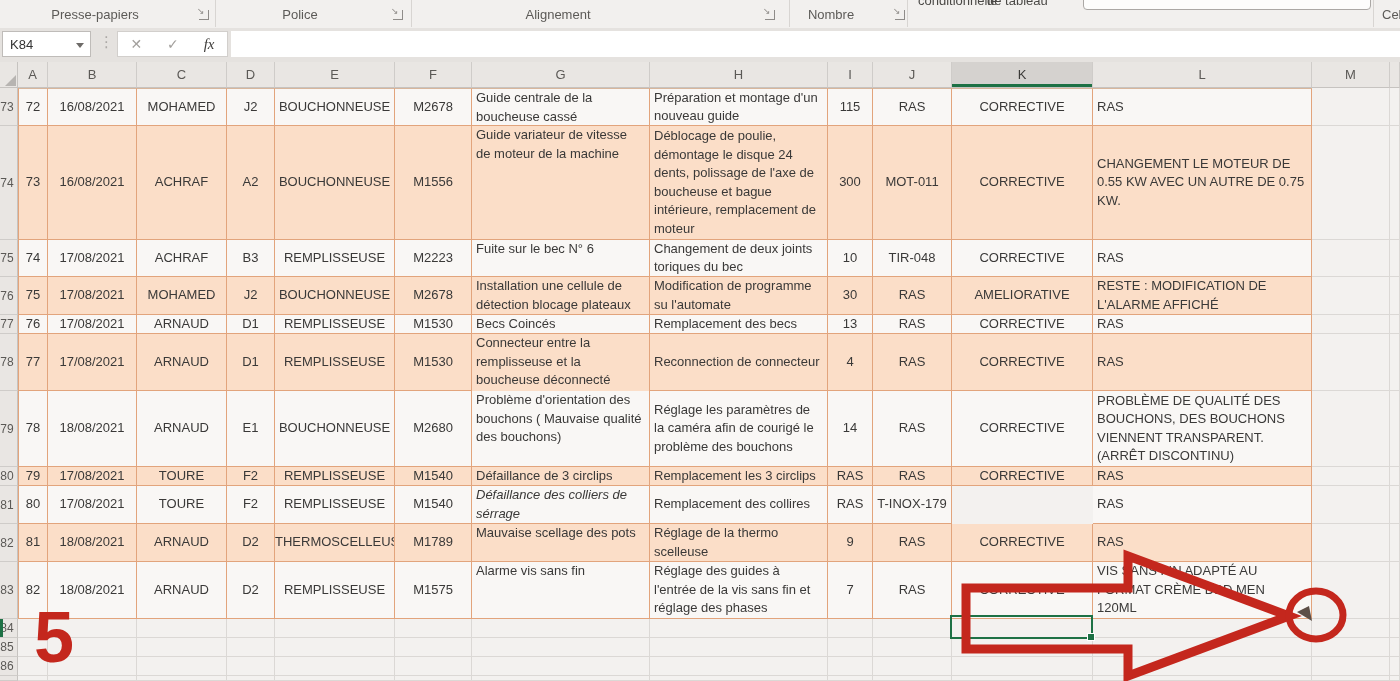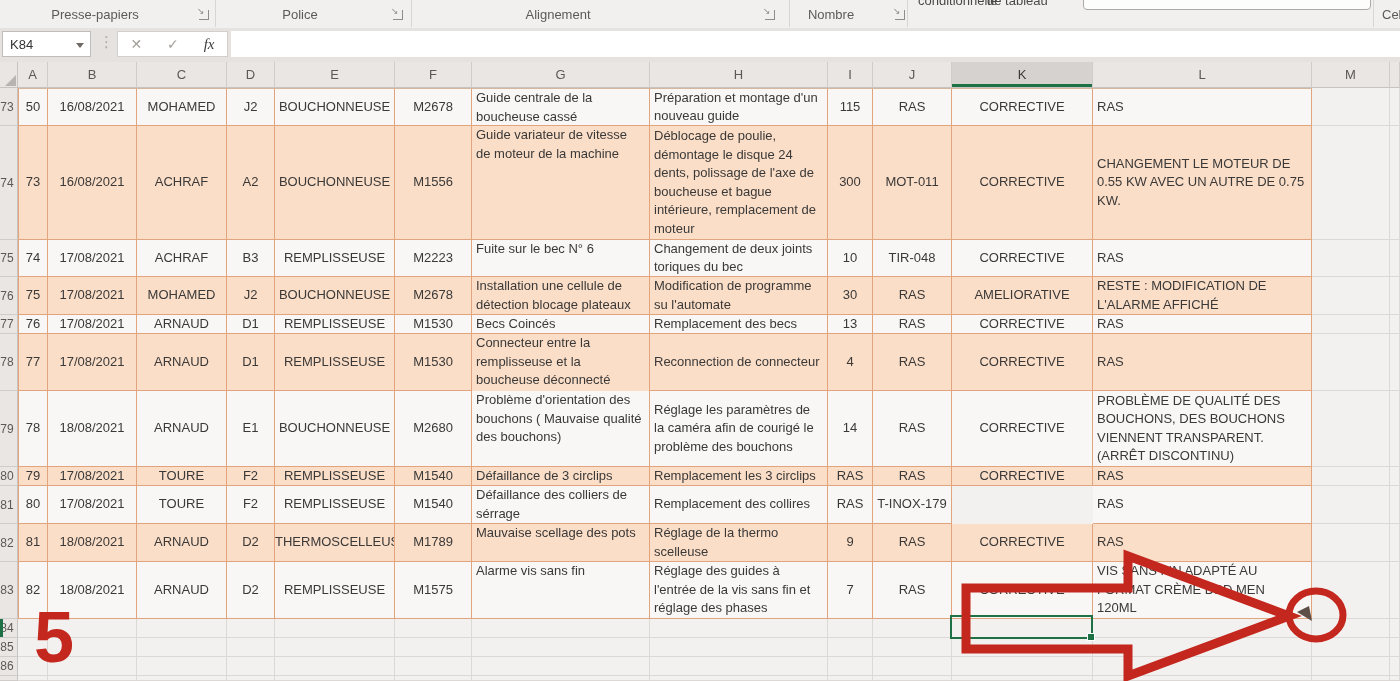--- a/index.html
+++ b/index.html
@@ -150,21 +150,21 @@
       <div class="colhead" style="left: 1312px; top: 0px; width: 78px; height: 26px;">
         <span>M</span>
       </div>
       <div class="colhead" style="left: 1390px; top: 0px; width: 10px; height: 26px;">
         <span></span>
       </div>
       <div class="rowhead" style="left: 0px; top: 26px; width: 18px; height: 38px;">
         <span>73</span>
       </div>
       <div class="cell ha-c va-m tb band-white tb-first tb-top" style="left: 18px; top: 26px; width: 30px; height: 38px;">
-        <span class="txt">50</span>
+        <span class="txt">72</span>
       </div>
       <div class="cell ha-c va-m tb band-white tb-top" style="left: 48px; top: 26px; width: 89px; height: 38px;">
         <span class="txt">16/08/2021</span>
       </div>
       <div class="cell ha-c va-m tb band-white tb-top" style="left: 137px; top: 26px; width: 90px; height: 38px;">
         <span class="txt">MOHAMED</span>
       </div>
       <div class="cell ha-c va-m tb band-white tb-top" style="left: 227px; top: 26px; width: 48px; height: 38px;">
         <span class="txt">J2</span>
       </div>
@@ -495,21 +495,21 @@
       </div>
       <div class="cell ha-c va-m tb band-white" style="left: 227px; top: 424px; width: 48px; height: 38px;">
         <span class="txt">F2</span>
       </div>
       <div class="cell ha-c va-m tb band-white" style="left: 275px; top: 424px; width: 120px; height: 38px;">
         <span class="txt">REMPLISSEUSE</span>
       </div>
       <div class="cell ha-c va-m tb band-white" style="left: 395px; top: 424px; width: 77px; height: 38px;">
         <span class="txt">M1540</span>
       </div>
-      <div class="cell ha-l va-t tb band-white" style="left: 472px; top: 424px; width: 178px; height: 38px;">
+      <div class="cell ha-l va-t tb band-white" style="left: 472px; top: 424px; width: 178px; height: 38px; font-style: italic;">
         <span class="txt">Défaillance des colliers de sérrage</span>
       </div>
       <div class="cell ha-l va-m tb band-white" style="left: 650px; top: 424px; width: 178px; height: 38px;">
         <span class="txt">Remplacement des collires</span>
       </div>
       <div class="cell ha-c va-m tb band-white" style="left: 828px; top: 424px; width: 45px; height: 38px;">
         <span class="txt">RAS</span>
       </div>
       <div class="cell ha-c va-m tb band-white" style="left: 873px; top: 424px; width: 79px; height: 38px;">
         <span class="txt">T-INOX-179</span>

